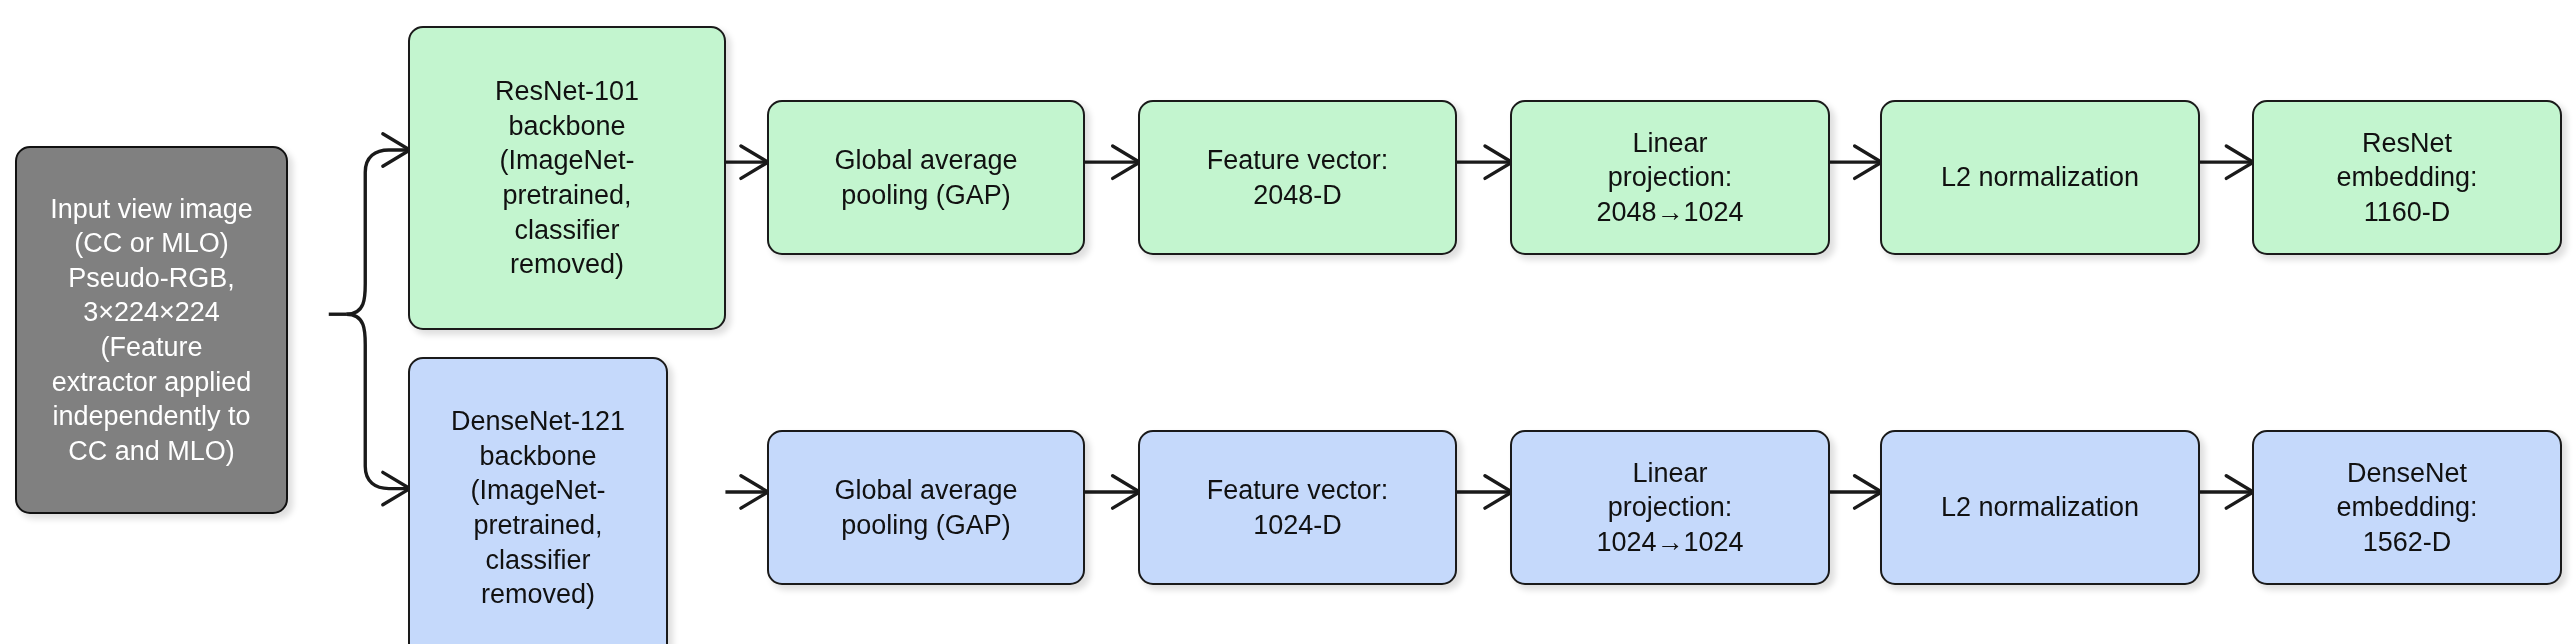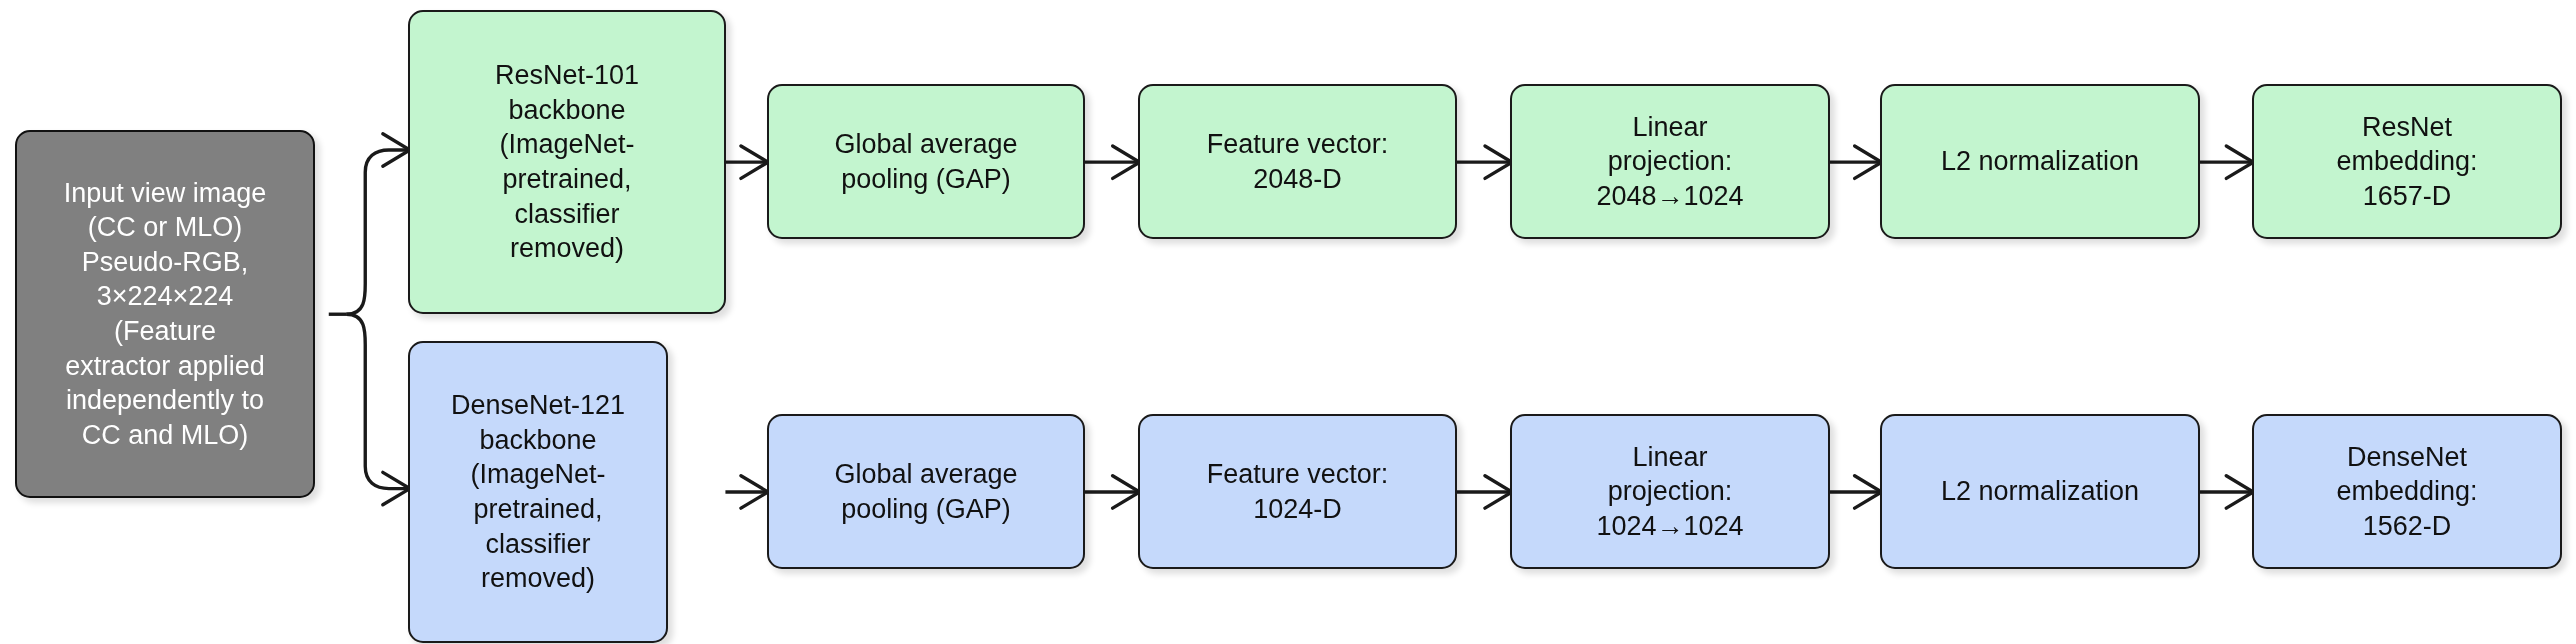--- a/index.html
+++ b/index.html
@@ -33,20 +33,21 @@
     display: flex;
     align-items: center;
     justify-content: center;
     text-align: center;
     line-height: 1.28;
     font-size: 27px;
     color: #111111;
     box-shadow: 4.7px 4.7px 6px rgba(0,0,0,0.13);
     padding: 4px 24px;
     white-space: pre-line;
+    margin-top: 16px;
   }
   .node.green { background: #c3f5cf; }
   .node.blue  { background: #c5d9fb; }
   .node.gray  { background: #808080; color: #ffffff; border-color: #111111; }
 </style>
 </head>
 <body>
 
 <div id="canvas">
 
@@ -82,21 +83,21 @@
       <path d="M 3294,216 L 3334,240 L 3294,264"></path>
 
       <path d="M 1096,704 L 1136,728 L 1096,752"></path>
       <path d="M 1646,704 L 1686,728 L 1646,752"></path>
       <path d="M 2197,704 L 2237,728 L 2197,752"></path>
       <path d="M 2744,704 L 2784,728 L 2744,752"></path>
       <path d="M 3294,704 L 3334,728 L 3294,752"></path>
     </g>
   </svg>
 
-  <div class="node gray" style="left:15px; top:130px; width:300px; height:368px; font-size:27px;">Input view image
+  <div class="node gray" style="left:15px; top:130px; width:273px; height:368px; font-size:27px;">Input view image
 (CC or MLO)
 Pseudo-RGB,
 3×224×224
 (Feature
 extractor applied
 independently to
 CC and MLO)</div>
 
   <div class="node green" style="left:408px; top:10px; width:318px; height:304px; font-size:27px;">ResNet-101
 backbone
@@ -112,21 +113,21 @@
 2048-D</div>
 
   <div class="node green" style="left:1510px; top:84px; width:320px; height:155px; font-size:27px;">Linear
 projection:
 2048→1024</div>
 
   <div class="node green" style="left:1880px; top:84px; width:320px; height:155px; font-size:27px;">L2 normalization</div>
 
   <div class="node green" style="left:2252px; top:84px; width:310px; height:155px; font-size:27px;">ResNet
 embedding:
-1657-D</div>
+1160-D</div>
 
   <div class="node blue" style="left:408px; top:341px; width:260px; height:302px; font-size:27px;">DenseNet-121
 backbone
 (ImageNet-
 pretrained,
 classifier
 removed)</div>
 
   <div class="node blue" style="left:767px; top:414px; width:318px; height:155px; font-size:27px;">Global average
 pooling (GAP)</div>

